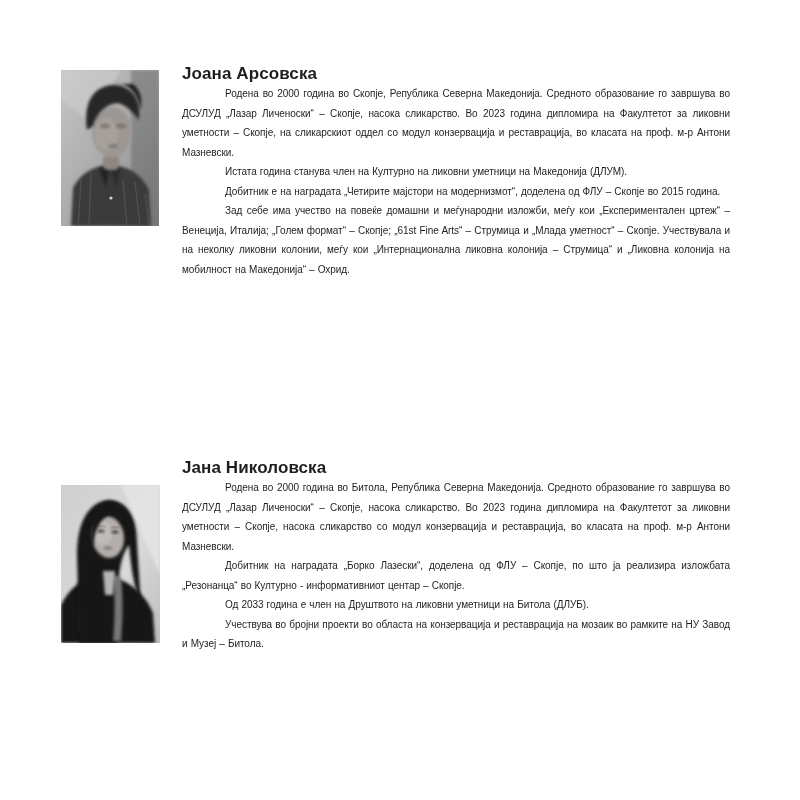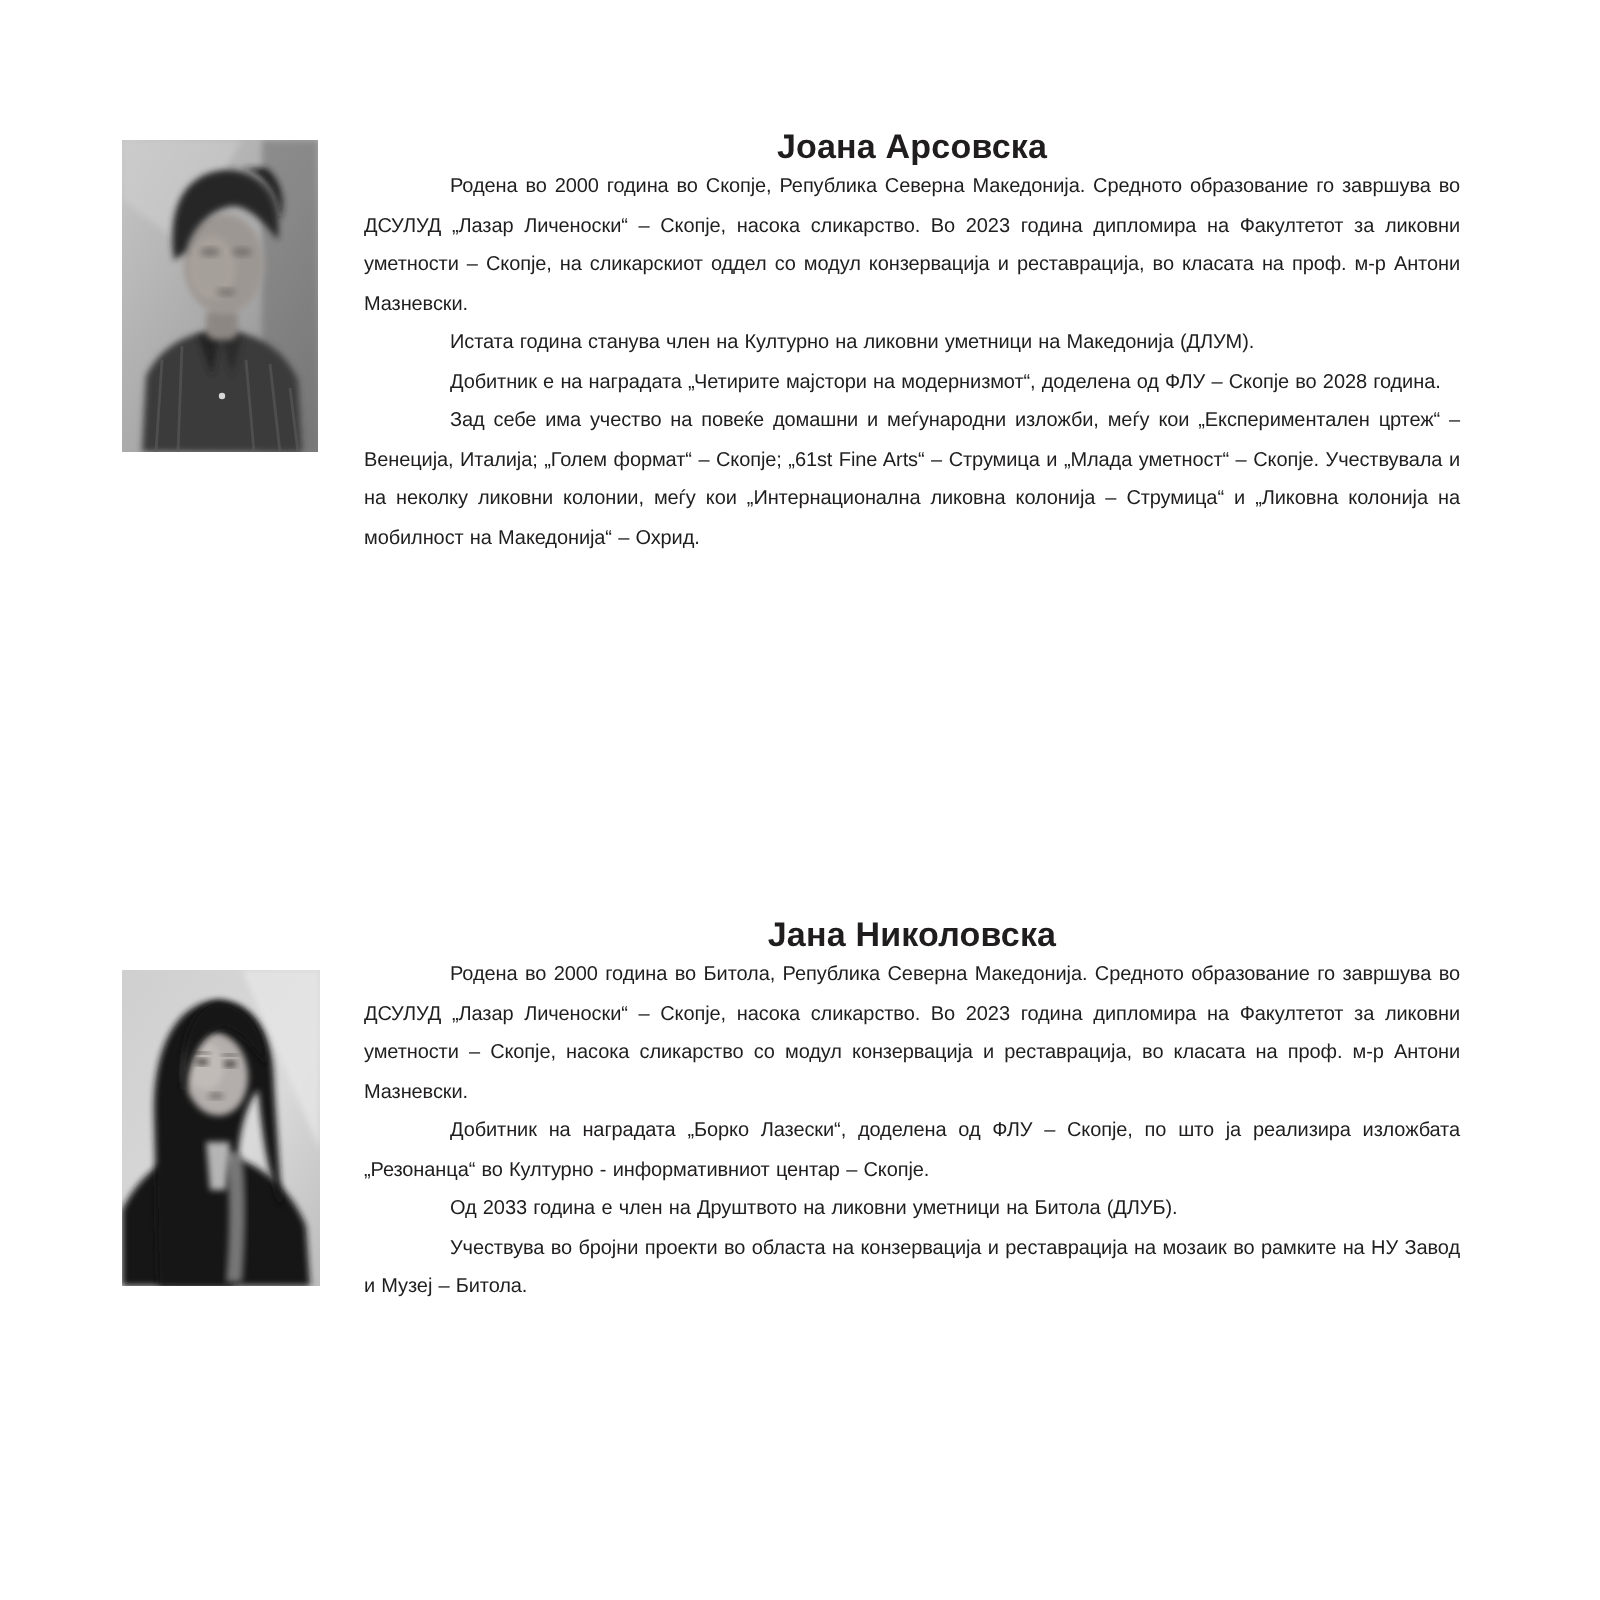--- a/index.html
+++ b/index.html
@@ -30,21 +30,20 @@
   }
   #bio-text-1 { top: 64px; }
   #bio-text-2 { top: 458px; }
 
   .artist-name {
     font-size: 17px;
     font-weight: bold;
     line-height: 20px;
     margin: 0;
     letter-spacing: 0.1px;
-    text-align: center;
   }
   .bio-text p {
     margin: 0;
     font-size: 10px;
     line-height: 19.5px;
     text-align: justify;
     text-indent: 43px;
     letter-spacing: -0.05px;
     word-spacing: 0.4px;
   }
@@ -94,21 +93,21 @@
       <ellipse cx="44" cy="56" rx="5" ry="2.2" fill="#6f6a66" opacity="0.8" filter="url(#soft1)"></ellipse>
       <ellipse cx="60" cy="56" rx="5" ry="2.2" fill="#6f6a66" opacity="0.8" filter="url(#soft1)"></ellipse>
       <ellipse cx="52" cy="76" rx="5" ry="2" fill="#6f6a66" opacity="0.7" filter="url(#soft1)"></ellipse>
     </svg>
   </div>
 
   <div class="bio-text" id="bio-text-1">
     <h2 class="artist-name">Јоана Арсовска</h2>
     <p>Родена во 2000 година во Скопје, Република Северна Македонија. Средното образование го завршува во ДСУЛУД „Лазар Личеноски“ – Скопје, насока сликарство. Во 2023 година дипломира на Факултетот за ликовни уметности – Скопје, на сликарскиот оддел со модул конзервација и реставрација, во класата на проф. м-р Антони Мазневски.</p>
     <p>Истата година станува член на Културно на ликовни уметници на Македонија (ДЛУМ).</p>
-    <p>Добитник е на наградата „Четирите мајстори на модернизмот“, доделена од ФЛУ – Скопје во 2028 година.</p>
+    <p>Добитник е на наградата „Четирите мајстори на модернизмот“, доделена од ФЛУ – Скопје во 2015 година.</p>
     <p>Зад себе има учество на повеќе домашни и меѓународни изложби, меѓу кои „Експериментален цртеж“ – Венеција, Италија; „Голем формат“ – Скопје; „61st Fine Arts“ – Струмица и „Млада уметност“ – Скопје. Учествувала и на неколку ликовни колонии, меѓу кои „Интернационална ликовна колонија – Струмица“ и „Ликовна колонија на мобилност на Македонија“ – Охрид.</p>
   </div>
 
   <div class="portrait" id="photo-2">
     <svg viewBox="0 0 99 158" preserveAspectRatio="none">
       <defs>
         <linearGradient id="bg2" x1="0" y1="0" x2="1" y2="1">
           <stop offset="0" stop-color="#cfcfcf"></stop>
           <stop offset="0.6" stop-color="#d9d9d9"></stop>
           <stop offset="1" stop-color="#bdbdbd"></stop>

